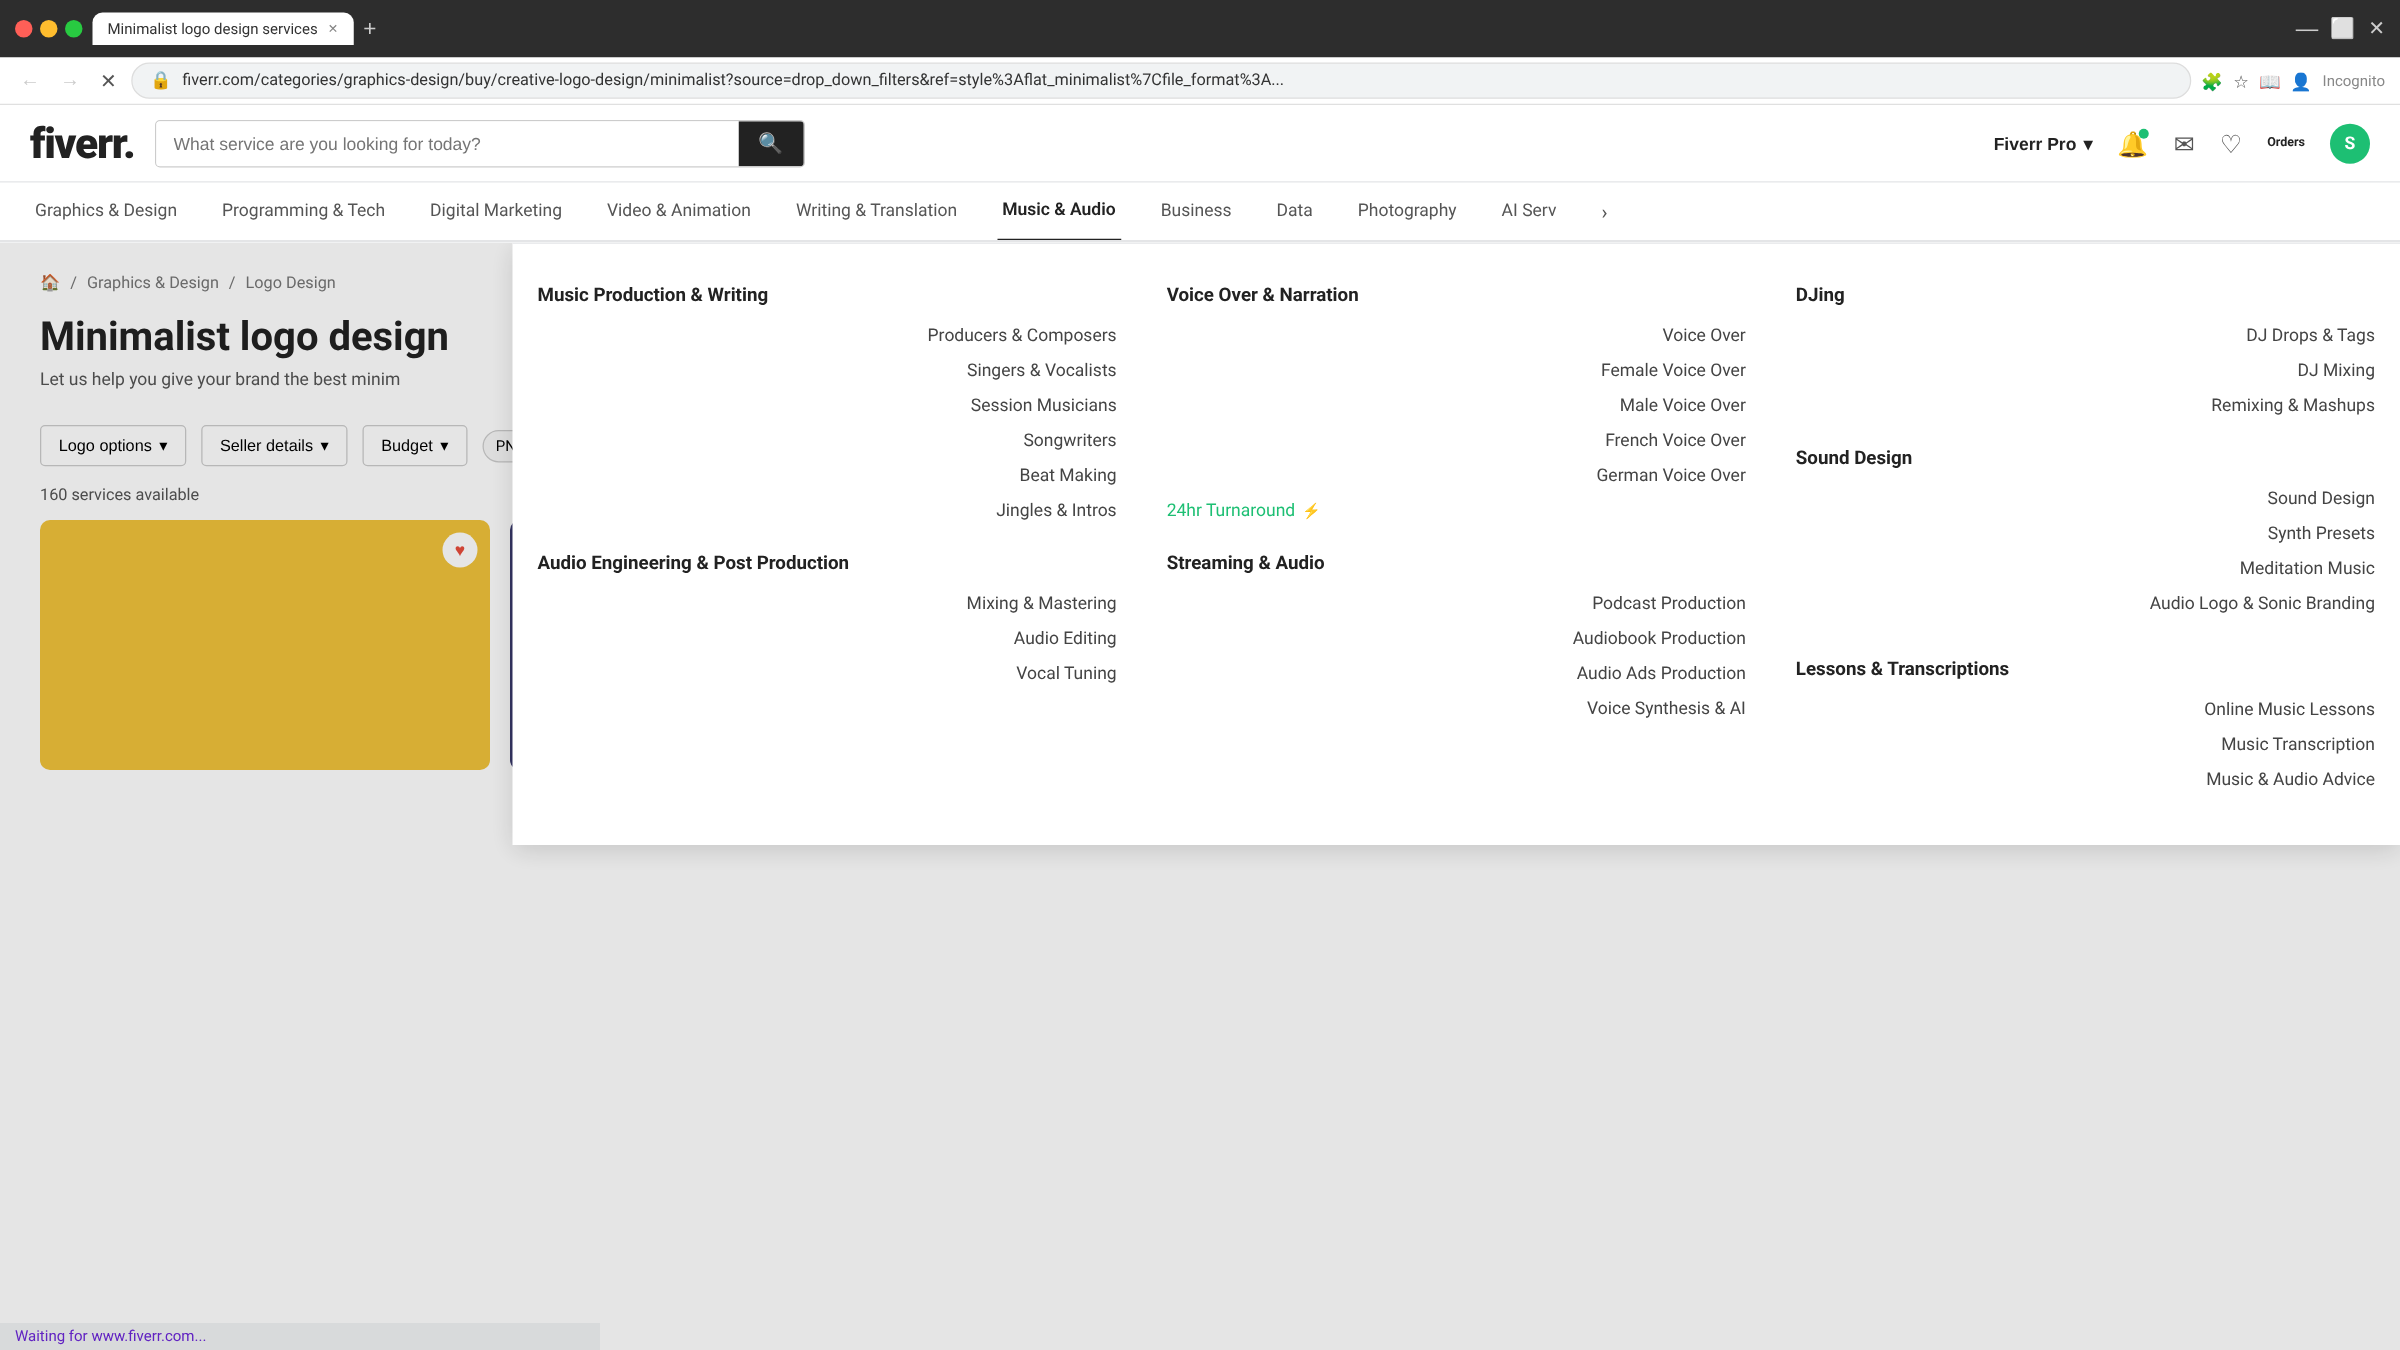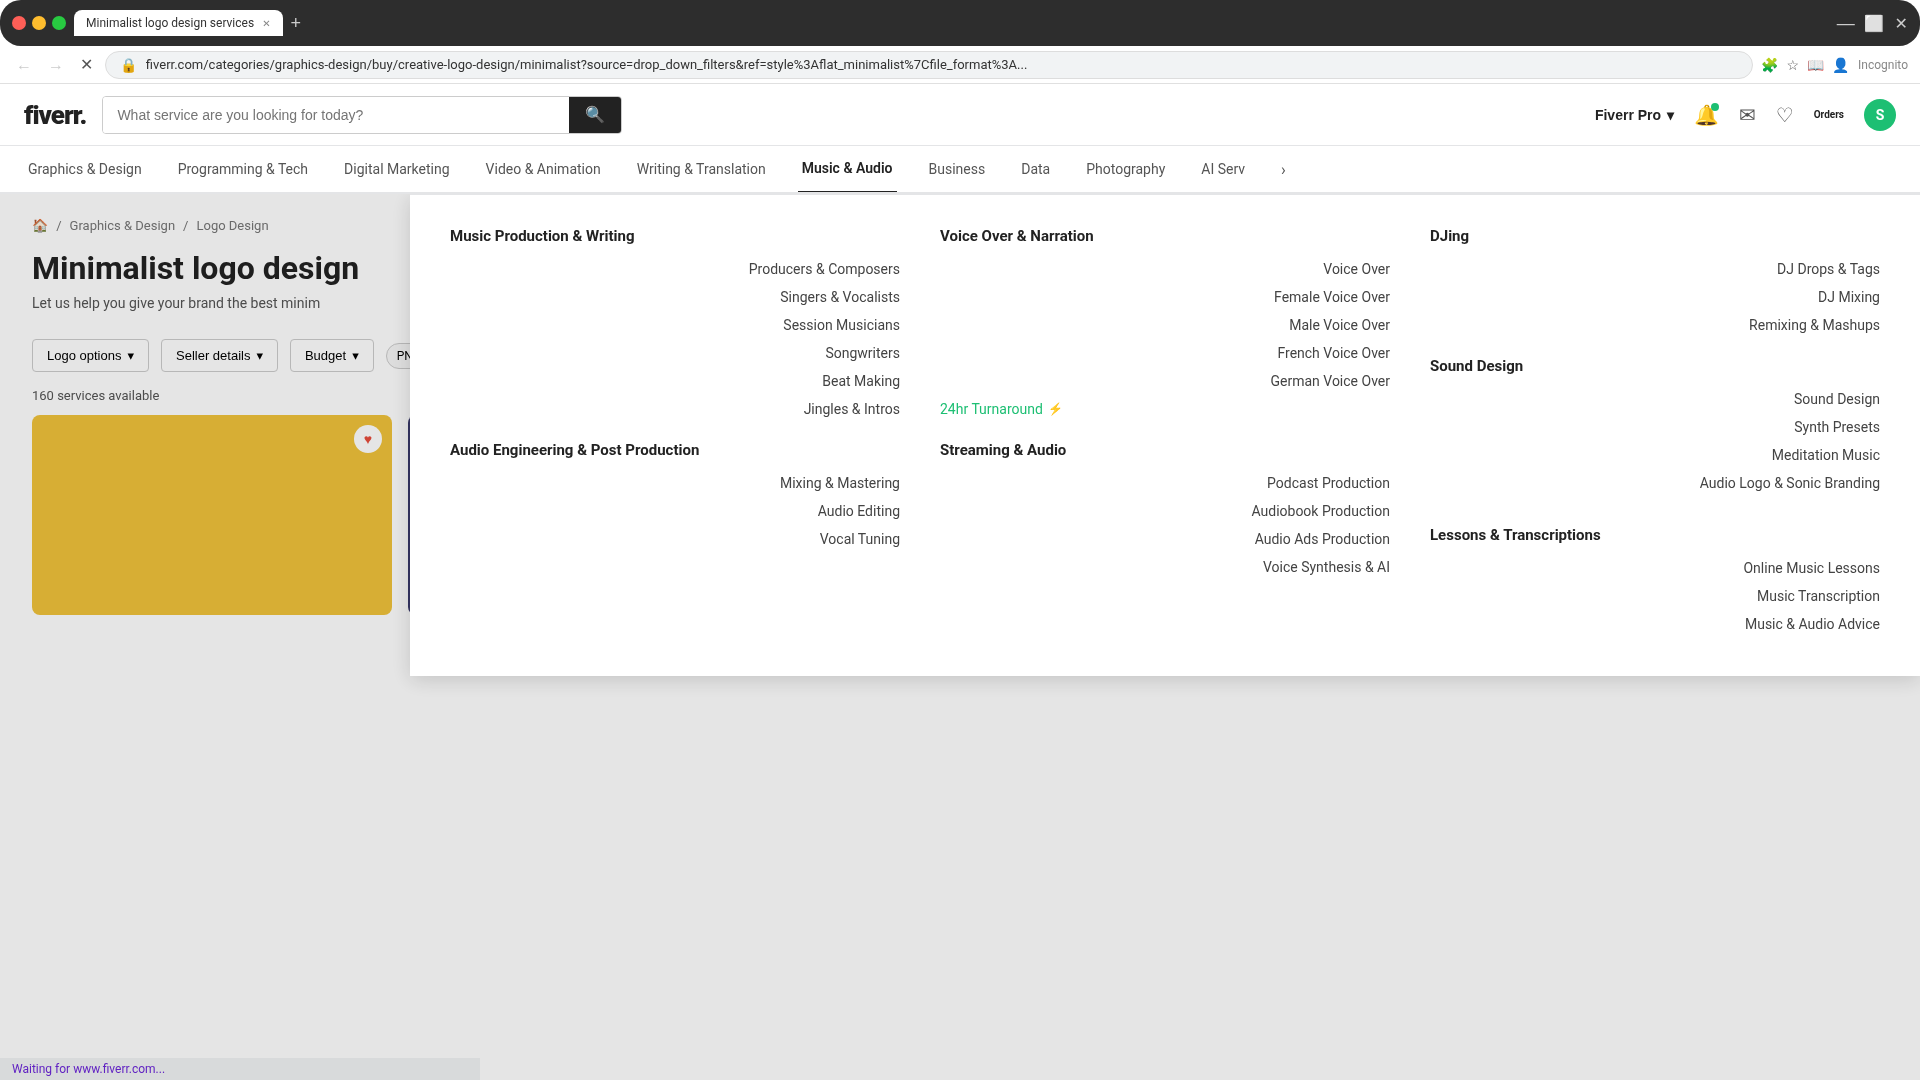--- a/index.html
+++ b/index.html
@@ -6,21 +6,20 @@
     body { font-family: -apple-system, BlinkMacSystemFont, 'Segoe UI', Roboto, sans-serif; background: #fff; overflow: hidden; }
 
     
     .browser-chrome {
       background: #2d2d2d;
       height: 46px;
       display: flex;
       align-items: center;
       padding: 0 12px;
       gap: 8px;
-      border-radius: 21px;
     }
     .browser-controls { display: flex; align-items: center; gap: 6px; }
     .browser-btn { width: 14px; height: 14px; border-radius: 50%; border: none; cursor: pointer; }
     .btn-close { background: #ff5f57; }
     .btn-min { background: #ffbd2e; }
     .btn-max { background: #28ca41; }
     .tab-bar { display: flex; align-items: center; gap: 4px; flex: 1; }
     .tab {
       background: #3c3c3c;
       color: #ccc;
@@ -69,21 +68,21 @@
 
     
     .header {
       height: 62px;
       border-bottom: 1px solid #e4e5e7;
       display: flex;
       align-items: center;
       padding: 0 24px;
       gap: 16px;
     }
-    .logo { font-size: 26px; font-weight: 900; color: #1dbf73; letter-spacing: -1px; }
+    .logo { font-size: 34px; font-weight: 900; color: #1dbf73; letter-spacing: -1px; }
     .logo span { color: #222; }
     .search-bar {
       flex: 1;
       max-width: 520px;
       display: flex;
       border: 1px solid #ccc;
       border-radius: 4px;
       overflow: hidden;
     }
     .search-input {
@@ -229,21 +228,21 @@
     }
     .mega-menu {
       position: absolute;
       top: 0;
       left: 410px;
       right: 0;
       background: #fff;
       box-shadow: 0 4px 20px rgba(0,0,0,0.15);
       border-top: 1px solid #e4e5e7;
       z-index: 11;
-      padding: 32px 40px;
+      padding: 32px 20px;
       display: flex;
       gap: 40px;
     }
     .menu-col { flex: 1; min-width: 200px; }
     .menu-section-title {
       font-size: 15px;
       font-weight: 700;
       color: #222;
       margin-bottom: 16px;
     }

